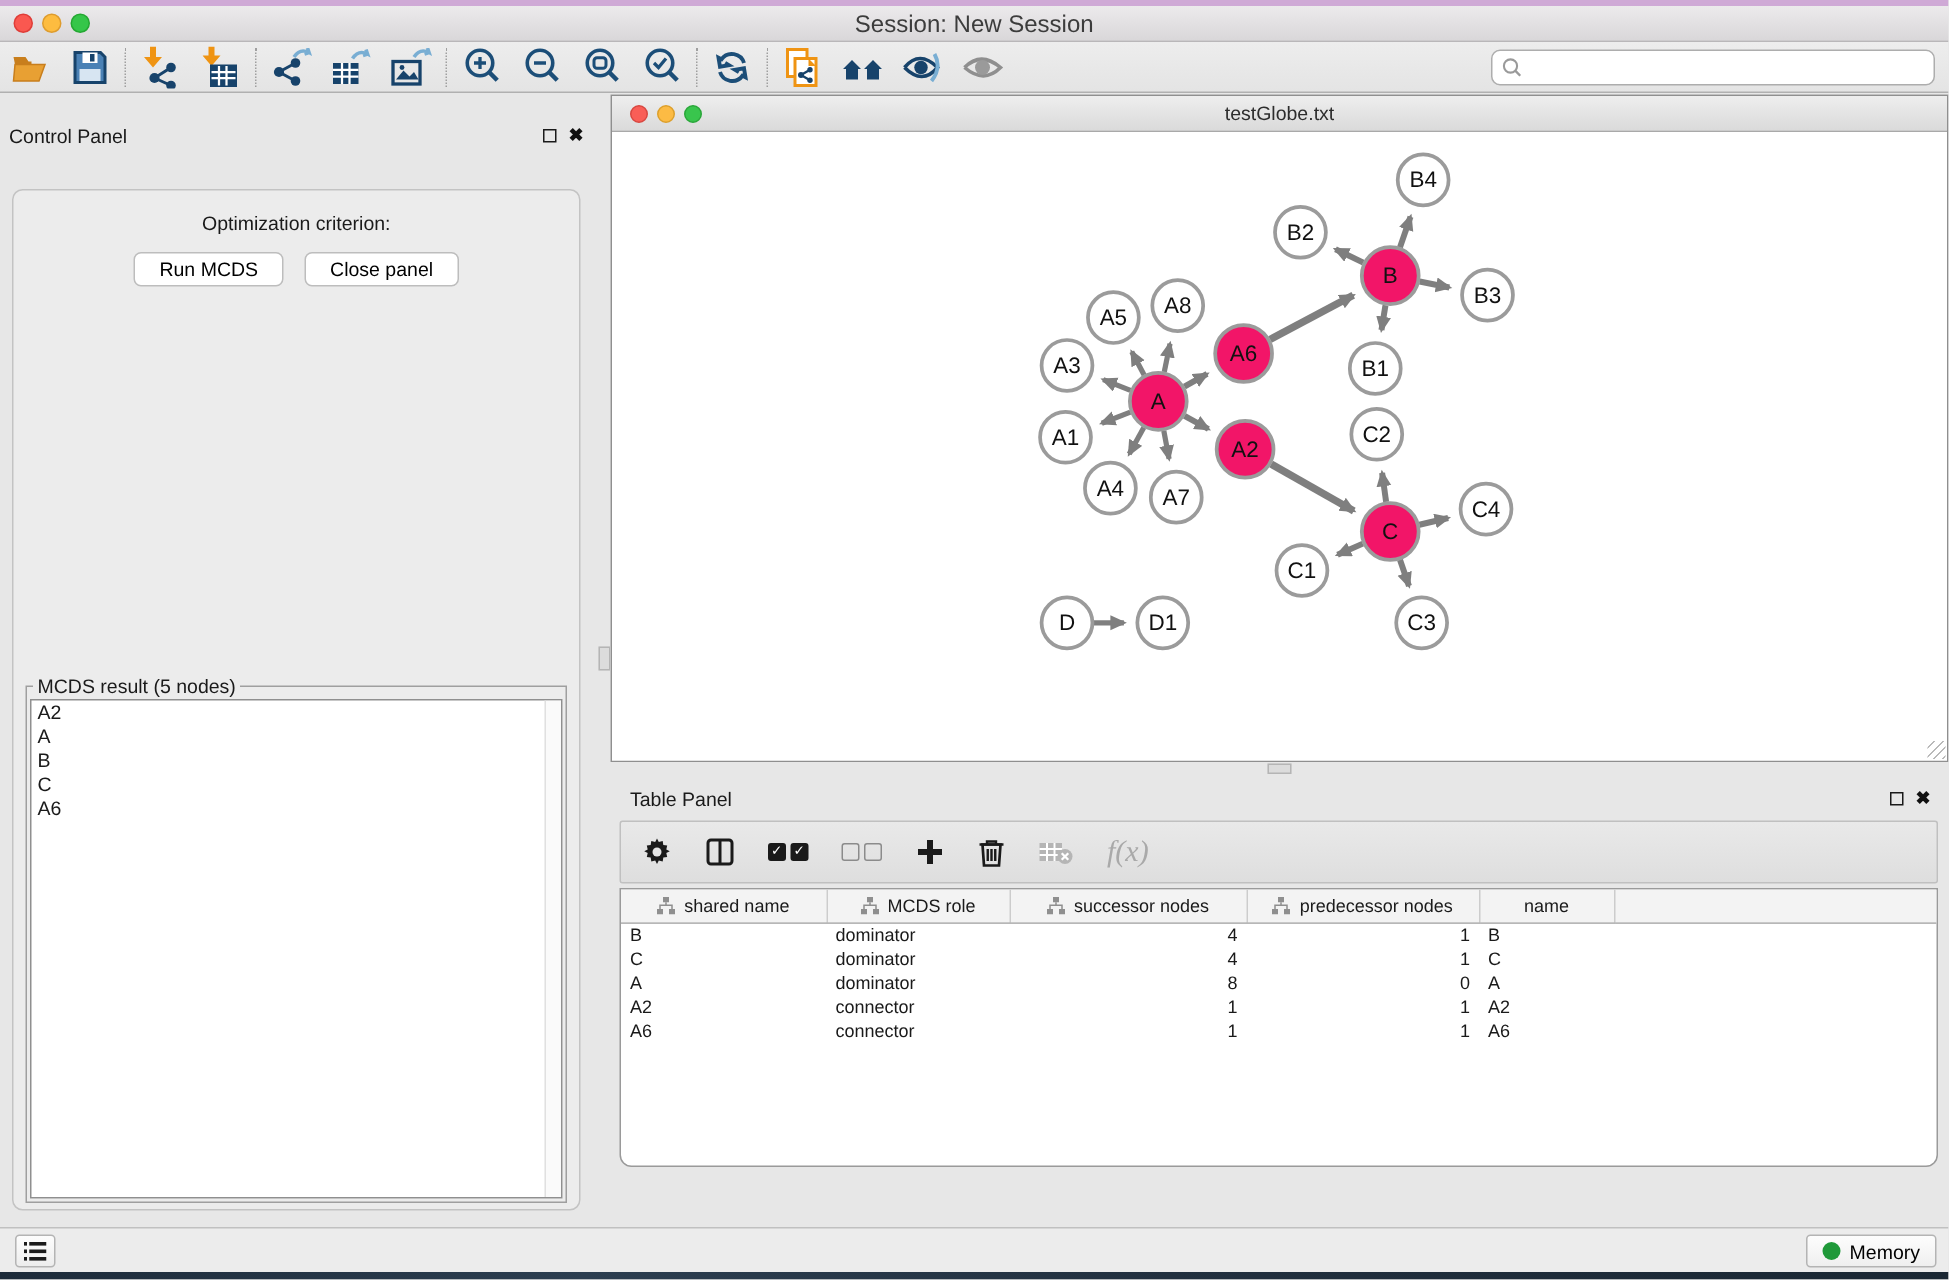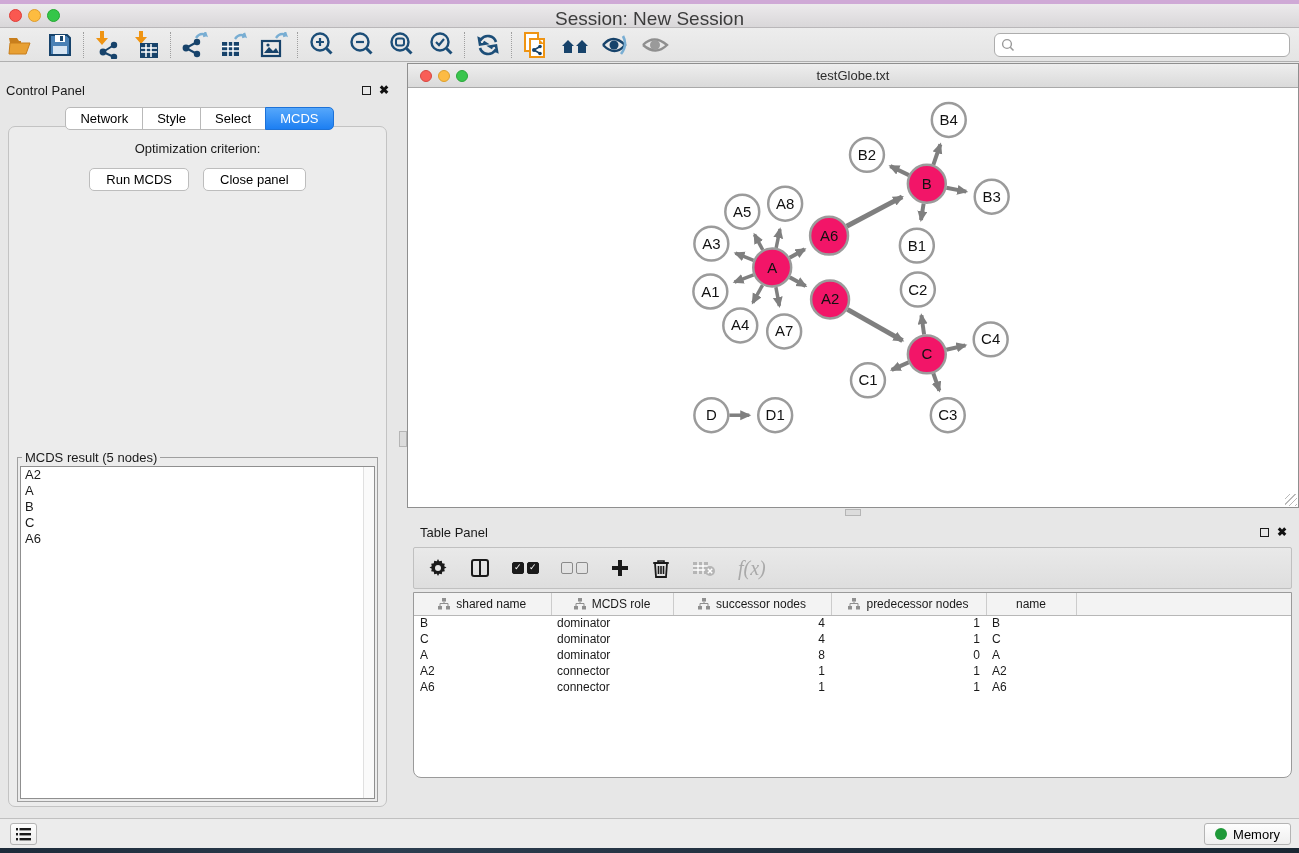--- a/index.html
+++ b/index.html
@@ -3,21 +3,21 @@
 <meta charset="utf-8">
 <style>
   * { margin:0; padding:0; box-sizing:border-box; }
   html,body { width:1299px; height:853px; overflow:hidden; }
   body { font-family:"Liberation Sans", sans-serif; background:#e7e7e7; position:relative; font-size:13px; color:#1a1a1a; }
 
   
   .desktop-top { position:absolute; left:0; top:0; width:1299px; height:4px; background:#cfa9d6; }
   .titlebar { position:absolute; left:0; top:4px; width:1299px; height:24px;
     background:linear-gradient(#eceaec,#d9d7d9); border-bottom:1px solid #b9b7b9; }
-  .titlebar .title { position:absolute; left:0; right:0; top:4px; text-align:center; color:#3c3c3c; font-size:19px; }
+  .titlebar .title { position:absolute; left:0; right:0; top:4px; text-align:center; color:#3c3c3c; font-size:16px; }
   .tl { position:absolute; top:5px; width:13px; height:13px; border-radius:50%; }
   .tl.red   { left:9px;  background:#fa5850; border:1px solid #df3d38; }
   .tl.yellow{ left:28px; background:#fdbc40; border:1px solid #de9c2e; }
   .tl.green { left:47px; background:#35c649; border:1px solid #24a832; }
 
   .toolbar { position:absolute; left:0; top:28px; width:1299px; height:34px;
     background:linear-gradient(#ededed,#e4e4e4); border-bottom:1px solid #b0b0b0; display:flex; align-items:center; }
   .tool-btn { width:40px; height:30px; display:flex; align-items:center; justify-content:center; }
   .tool-sep { width:1px; height:26px; margin:0 3px; border-left:1px dotted #9f9f9f; }
   .tool-spacer { flex:1; }
@@ -253,26 +253,20 @@
   </div>
 </div>
 
 <div class="control-panel">
   <div class="panel-head">
     <span class="ph-title">Control Panel</span>
     <span class="ph-btns">
       <span class="float-icon"></span>
       <span class="close-icon">✖</span>
     </span>
-  </div>
-  <div class="cp-tabs">
-    <button class="seg">Network</button>
-    <button class="seg">Style</button>
-    <button class="seg">Select</button>
-    <button class="seg active">MCDS</button>
   </div>
   <div class="cp-card">
     <div class="opt-label">Optimization criterion:</div>
     <div class="cp-buttons">
       <button class="push-btn">Run MCDS</button>
       <button class="push-btn">Close panel</button>
     </div>
     <div class="fieldset">
       <span class="fs-legend">MCDS result (5 nodes)</span>
       <div class="fs-list">

